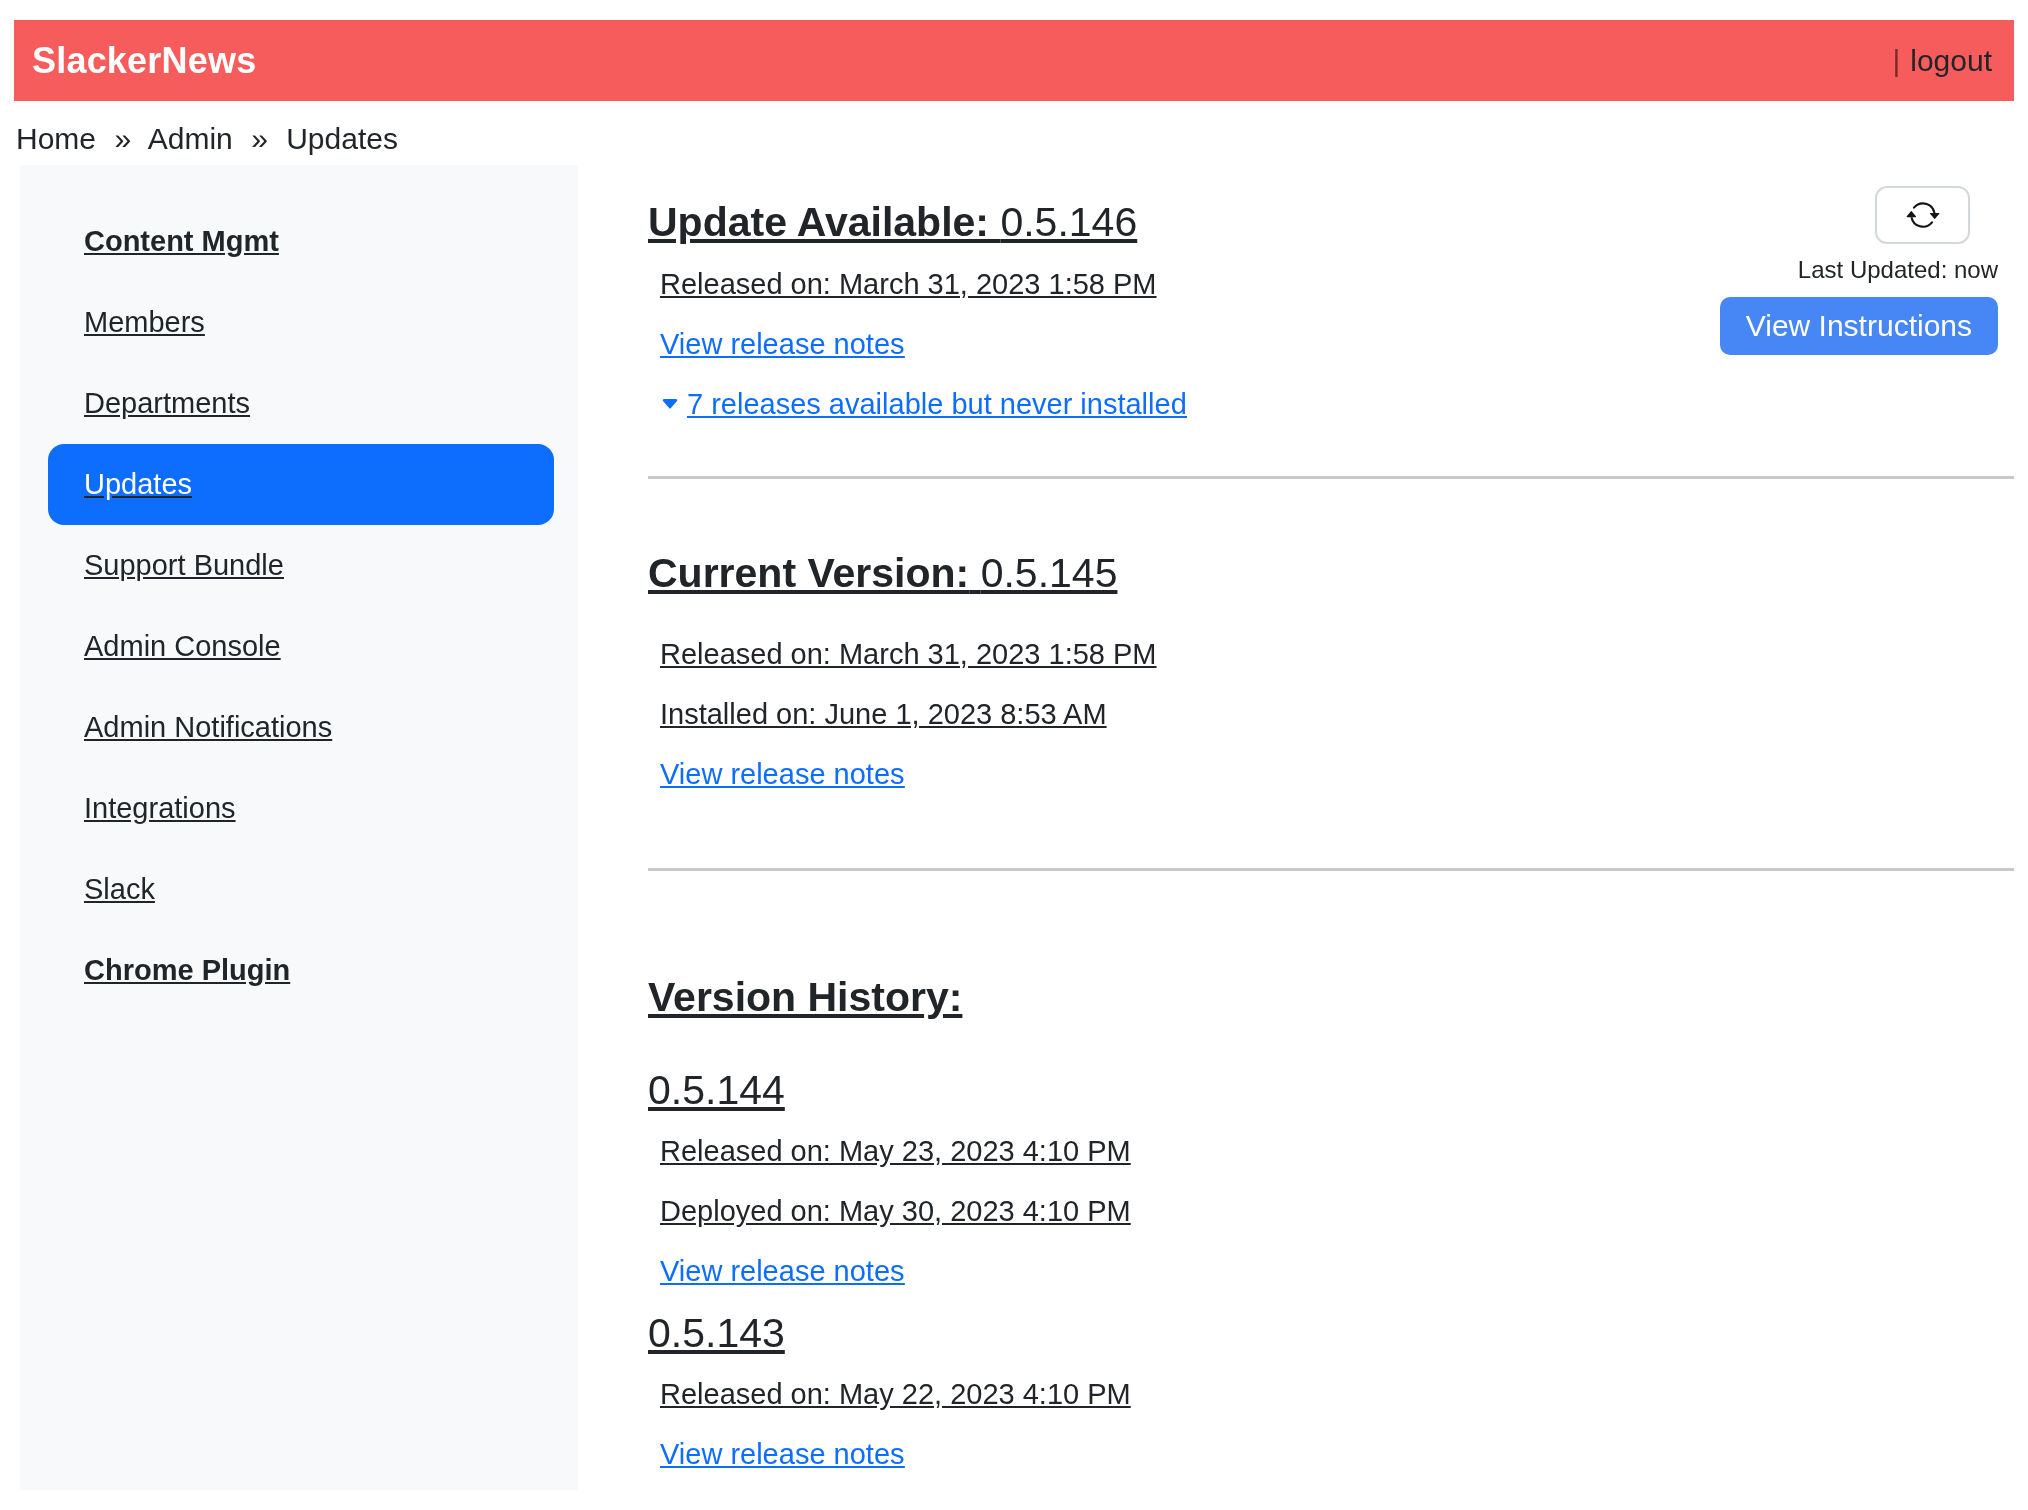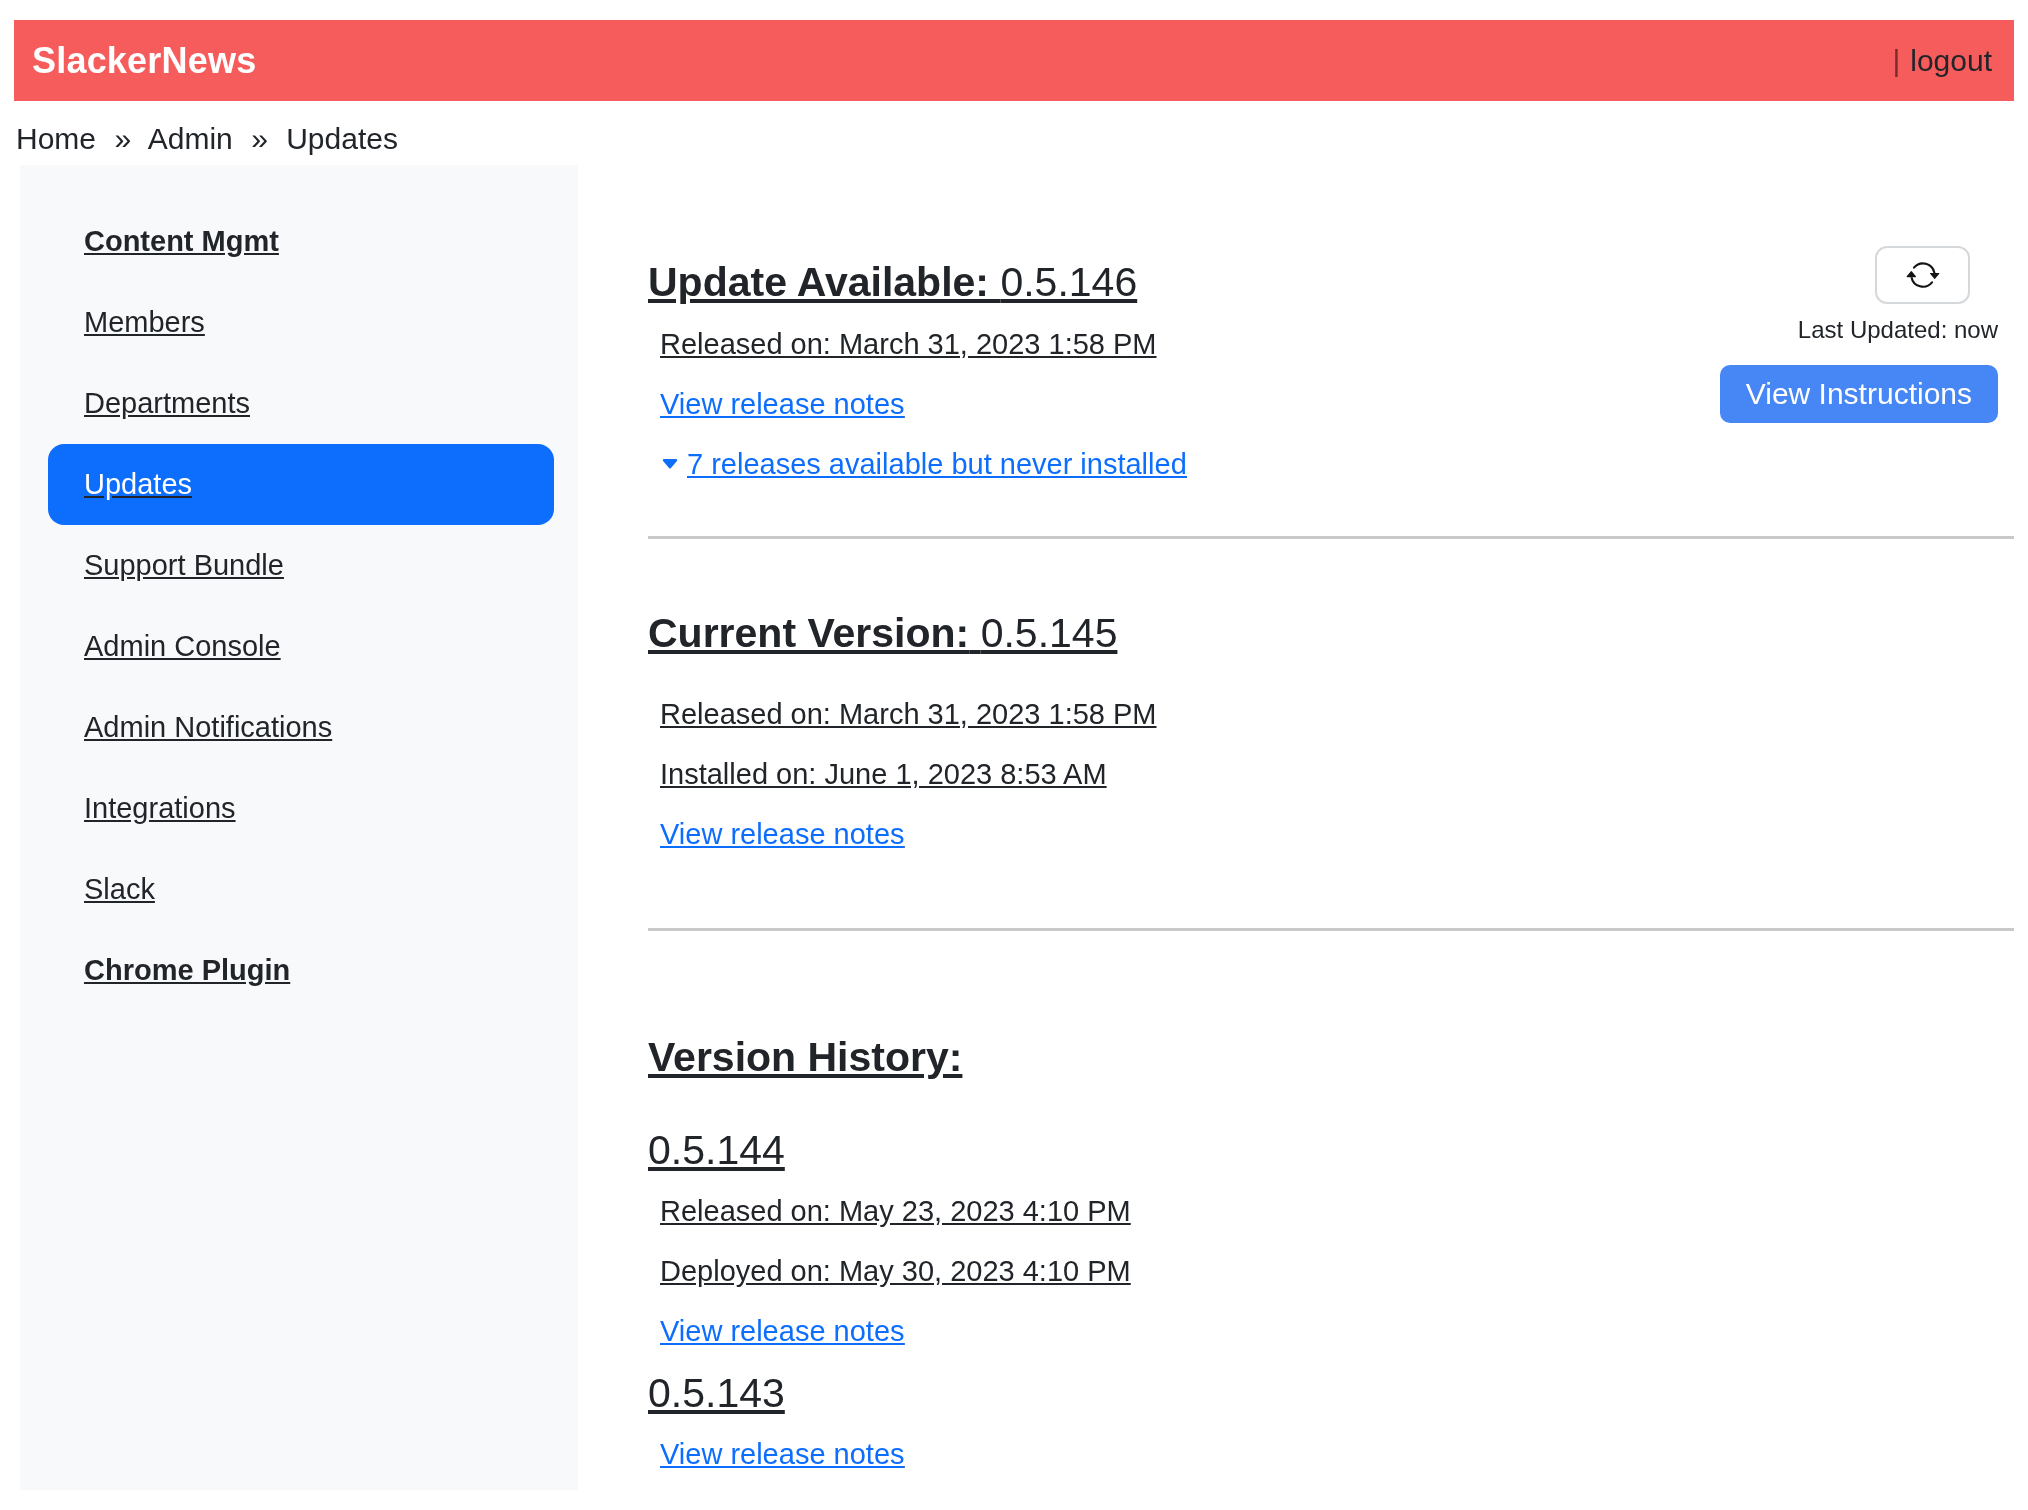--- a/index.html
+++ b/index.html
@@ -107,21 +107,21 @@
     margin-right: 28px;
     background: #ffffff;
     border: 2px solid #d5d8db;
     border-radius: 12px;
     display: flex; align-items: center; justify-content: center;
     cursor: pointer;
   }
   .refresh-btn svg { width: 34px; height: 34px; fill: #141414; }
   .last-updated { margin-top: 10px; font-size: 24px; line-height: 32px; color: var(--text-dark); }
   .instructions-btn {
-    margin-top: 19px;
+    margin-top: 11px;
     background: var(--button-blue);
     color: #ffffff;
     border: none; border-radius: 10px;
     font-family: inherit;
     font-size: 30px; line-height: 36px;
     padding: 11px 26px;
     cursor: pointer;
   }
 </style>
 </head>
@@ -205,19 +205,20 @@
 
         <div>
           <h3 class="version">0.5.144</h3>
           <p>Released on: May 23, 2023 4:10 PM</p>
           <p>Deployed on: May 30, 2023 4:10 PM</p>
           <p><a class="note-link">View release notes</a></p>
         </div>
 
         <div>
           <h3 class="version second">0.5.143</h3>
+          <p>Released on: May 22, 2023 4:10 PM</p>
           <p><a class="note-link">View release notes</a></p>
         </div>
       </section>
 
     </main>
   </div>
 </div>
 
 </body></html>

